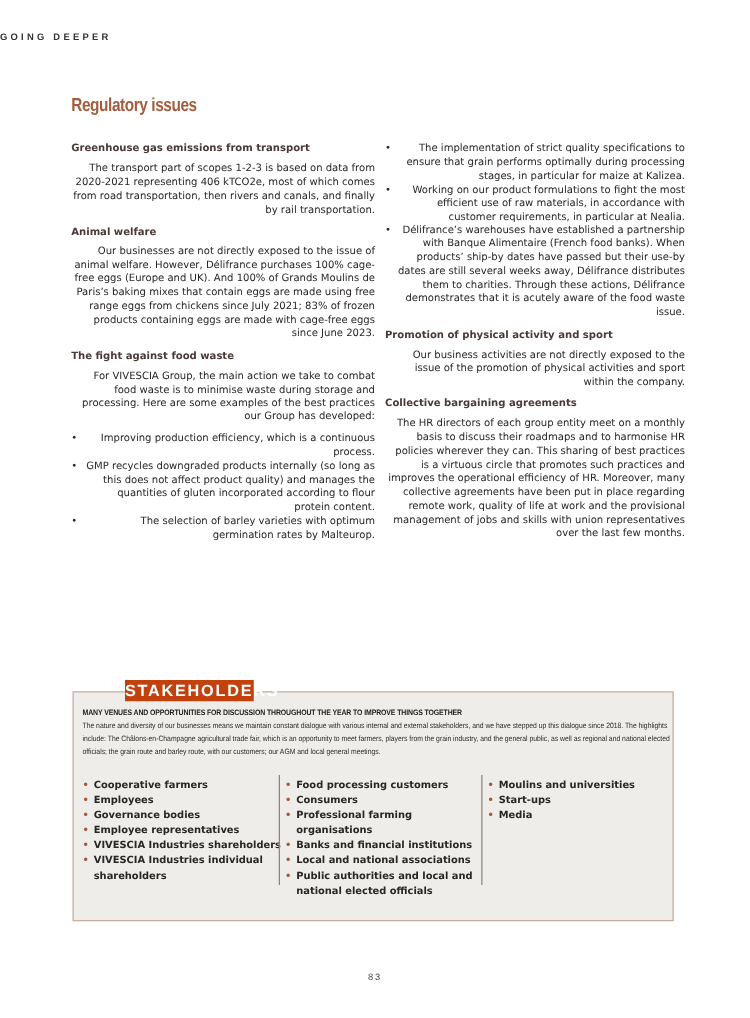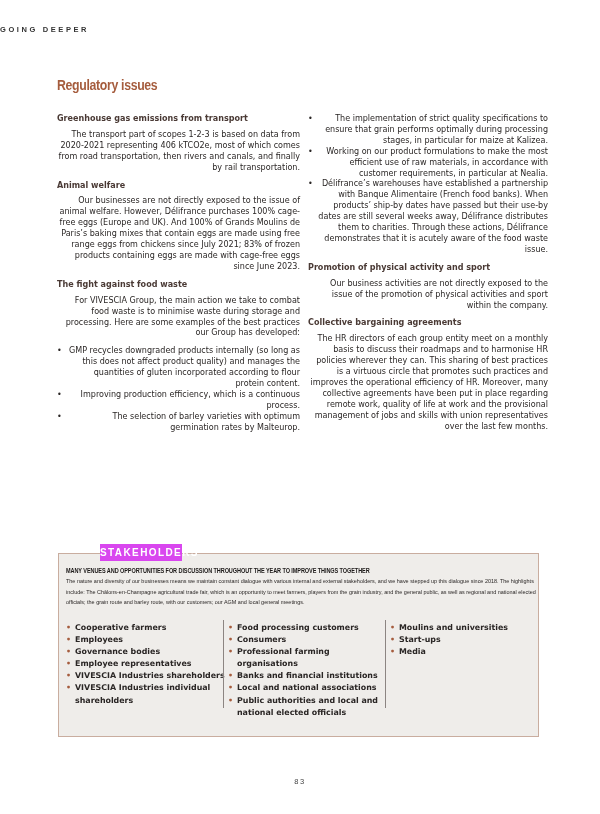--- a/index.html
+++ b/index.html
@@ -15,24 +15,24 @@
   .col { position: absolute; top: 114px; width: 243px; font-size: 8.05px; line-height: 10.9px; }
   .col.left { left: 57px; }
   .col.right { left: 308px; width: 240px; }
   .col h3 { margin: 0 0 5px 0; font-size: 8.05px; font-weight: bold; color: #4a3a35; line-height: 10.9px; }
   .col p { margin: 0 0 7px 0; text-align: right; }
   .col ul { margin: 0 0 7px 0; padding: 0; list-style: none; text-align: right; }
   .col li { position: relative; padding-left: 7px; }
   .col li::before { content: "•"; position: absolute; left: 0; top: 0; }
   .stk-box { position: absolute; left: 58px; top: 553px; width: 481px; height: 184px;
              background: #efedea; border: 1px solid #c9ad9f; box-sizing: border-box; }
-  .stk-tab { position: absolute; left: 100px; top: 544px; width: 82px; height: 17px;
-             background: #d946ef; color: #ffffff; text-align: center;
+  .stk-tab { position: absolute; left: 100px; top: 544px; width: 103px; height: 17px;
+             background: #c2410c; color: #ffffff; text-align: center;
              font-family: "Liberation Sans", sans-serif; font-weight: bold;
-             font-size: 10px; letter-spacing: 1.4px; line-height: 17px; }
+             font-size: 13px; letter-spacing: 1.4px; line-height: 17px; }
   .stk-heading { position: absolute; left: 66px; top: 567px; width: 470px;
                  font-family: "Liberation Sans", sans-serif; font-weight: bold;
                  font-size: 6.3px; color: #1d1a19; letter-spacing: -0.1px;
                  transform: scaleX(0.88); transform-origin: left center; white-space: nowrap; }
   .stk-text { position: absolute; left: 66px; top: 576px; width: 535px;
               font-family: "Liberation Sans Narrow", "Liberation Sans", sans-serif;
               font-size: 6.2px; line-height: 10.6px; color: #2a2625;
               transform: scaleX(0.88); transform-origin: left top; }
   .stk-cols { position: absolute; left: 66px; top: 622px; width: 470px; height: 88px; }
   .stk-col { position: absolute; top: 0; font-size: 7.9px; line-height: 12.1px; color: #2a2625; }
@@ -56,30 +56,30 @@
 <h1 class="page-title">Regulatory issues</h1>
 
 <div class="col left">
   <h3>Greenhouse gas emissions from transport</h3>
   <p>The transport part of scopes 1-2-3 is based on data from 2020-2021 representing 406 kTCO2e, most of which comes from road transportation, then rivers and canals, and finally by rail transportation.</p>
   <h3>Animal welfare</h3>
   <p>Our businesses are not directly exposed to the issue of animal welfare. However, Délifrance purchases 100% cage-free eggs (Europe and UK). And 100% of Grands Moulins de Paris’s baking mixes that contain eggs are made using free range eggs from chickens since July 2021; 83% of frozen products containing eggs are made with cage-free eggs since June 2023.</p>
   <h3>The fight against food waste</h3>
   <p>For VIVESCIA Group, the main action we take to combat food waste is to minimise waste during storage and processing. Here are some examples of the best practices our Group has developed:</p>
   <ul>
+    <li>Improving production efficiency, which is a continuous process.</li>
     <li>GMP recycles downgraded products internally (so long as this does not affect product quality) and manages the quantities of gluten incorporated according to flour protein content.</li>
-    <li>Improving production efficiency, which is a continuous process.</li>
     <li>The selection of barley varieties with optimum germination rates by Malteurop.</li>
   </ul>
 </div>
 
 <div class="col right">
   <ul>
     <li>The implementation of strict quality specifications to ensure that grain performs optimally during processing stages, in particular for maize at Kalizea.</li>
-    <li>Working on our product formulations to make the most efficient use of raw materials, in accordance with customer requirements, in particular at Nealia.</li>
+    <li>Working on our product formulations to fight the most efficient use of raw materials, in accordance with customer requirements, in particular at Nealia.</li>
     <li>Délifrance’s warehouses have established a partnership with Banque Alimentaire (French food banks).  When products’ ship-by dates have passed but their use-by dates are still several weeks away, Délifrance distributes them to charities. Through these actions, Délifrance demonstrates that it is acutely aware of the food waste issue.</li>
   </ul>
   <h3>Promotion of physical activity and sport</h3>
   <p>Our business activities are not directly exposed to the issue of the promotion of physical activities and sport within the company.</p>
   <h3>Collective bargaining agreements</h3>
   <p>The HR directors of each group entity meet on a monthly basis to discuss their roadmaps and to harmonise HR policies wherever they can. This sharing of best practices is a virtuous circle that promotes such practices and improves the operational efficiency of HR. Moreover, many collective agreements have been put in place regarding remote work, quality of life at work and the provisional management of jobs and skills with union representatives over the last few months.</p>
 </div>
 
 <div class="stk-box"></div>
 <div class="stk-tab">STAKEHOLDERS</div>

